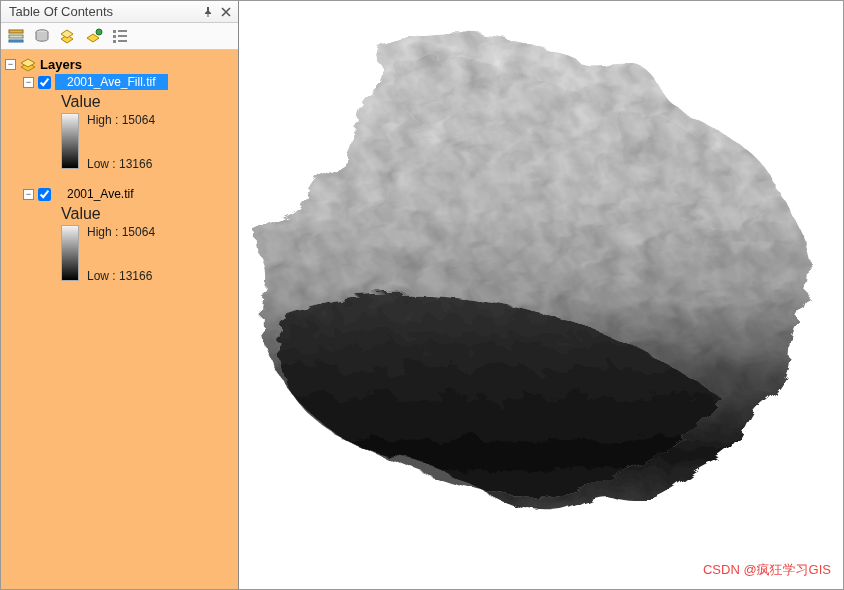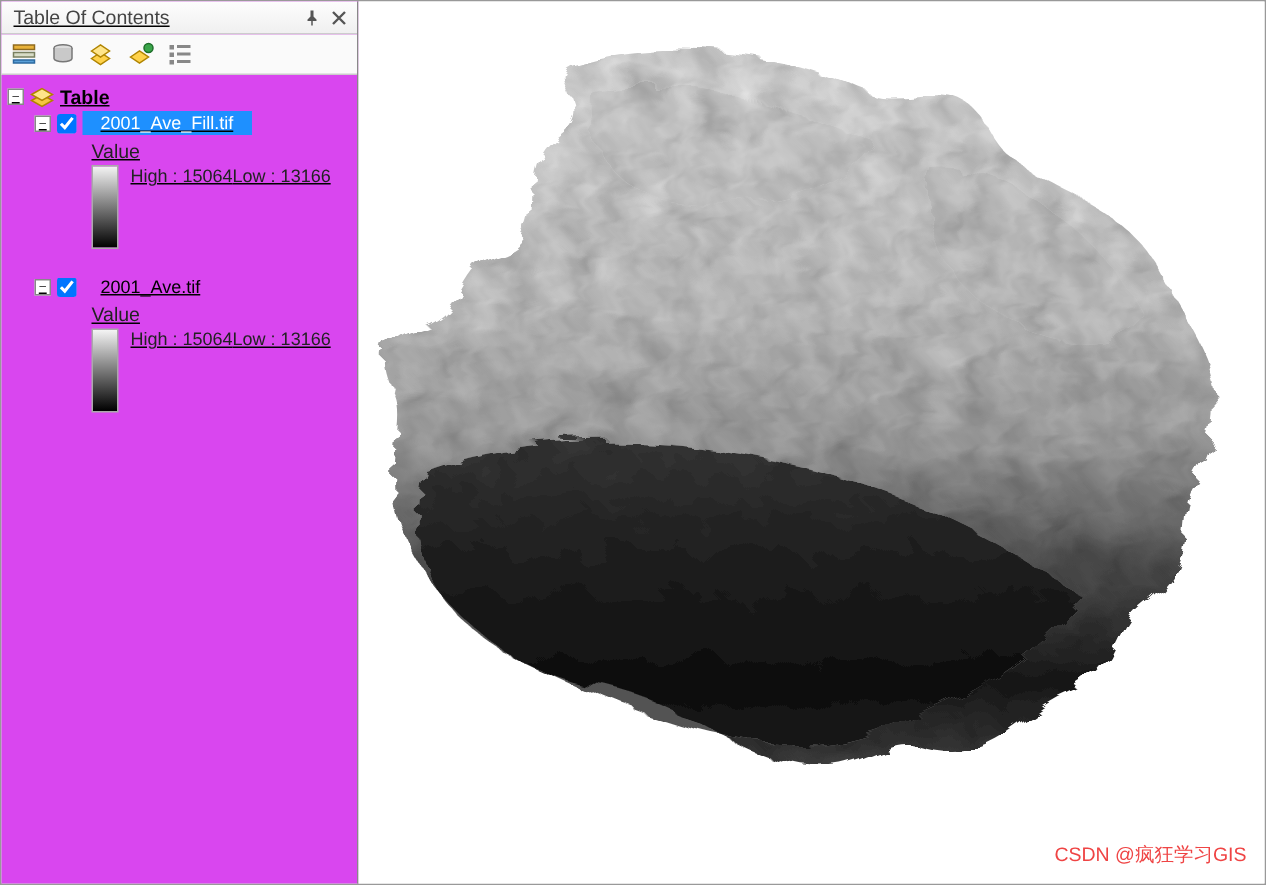--- a/index.html
+++ b/index.html
@@ -17,22 +17,21 @@
       width: 100%;
       height: 100%;
       border: 1px solid #999;
     }
     .toc-panel {
       width: 238px;
       height: 100%;
       border-right: 1px solid #888;
       display: flex;
       flex-direction: column;
-      background: #d946ef;
-      text-decoration: underline;
+      background: #fdba74;
     }
     .toc-title {
       display: flex;
       align-items: center;
       justify-content: space-between;
       padding: 3px 6px 3px 8px;
       font-size: 13px;
       color: #444;
       border-bottom: 1px solid #ccc;
       background: linear-gradient(#fdfdfd,#f0f0f0);
@@ -57,28 +56,28 @@
     .expander {
       width:11px; height:11px; border:1px solid #888; display:flex; align-items:center; justify-content:center;
       font-size:9px; line-height:1; color:#444; background:#fff; cursor:pointer;
     }
     .layers-icon { width:16px; height:14px; }
     .layers-label { font-weight:bold; font-size:13px; }
     .layer-row { margin-left:18px; }
     .layer-name { padding:1px 12px; }
     .layer-name.selected { background:#1e90ff; color:#fff; }
     .value-block { margin-left:56px; margin-top:2px; margin-bottom:14px; }
-    .value-label { font-size:13px; color:#222; margin-bottom:2px; }
+    .value-label { font-size:16px; color:#222; margin-bottom:2px; }
     .ramp-row { display:flex; align-items:flex-start; gap:8px; }
     .ramp {
       width:18px; height:56px;
       background:linear-gradient(#f4f4f4,#000);
       border:1px solid #aaa;
     }
-    .ramp-labels { display:flex; flex-direction:row; justify-content:space-between; height:58px; font-size:12px; color:#222; }
+    .ramp-labels { display:flex; flex-direction:column; justify-content:space-between; height:58px; font-size:12px; color:#222; }
     .map-area {
       flex:1;
       position:relative;
       background:#fff;
       overflow:hidden;
     }
     .map-area svg { position:absolute; top:0; left:0; width:100%; height:100%; }
     .watermark {
       position:absolute;
       right:12px;
@@ -148,21 +147,21 @@
     </div>
     <div class="tree">
       <div class="tree-row">
         <span class="expander">−</span>
         <span class="layers-icon">
           <svg viewBox="0 0 16 14">
               <path d="M1 9l7-4 7 4-7 4z" fill="#f5c542" stroke="#b08400"></path>
               <path d="M1 5l7-4 7 4-7 4z" fill="#ffe58a" stroke="#b08400"></path>
             </svg>
         </span>
-        <span class="layers-label">Table</span>
+        <span class="layers-label">Layers</span>
       </div>
 
       <div class="tree-row layer-row">
         <span class="expander">−</span>
         <input type="checkbox" checked="" style="">
         <span class="layer-name selected">2001_Ave_Fill.tif</span>
       </div>
       <div class="value-block">
         <div class="value-label">Value</div>
         <div class="ramp-row">

